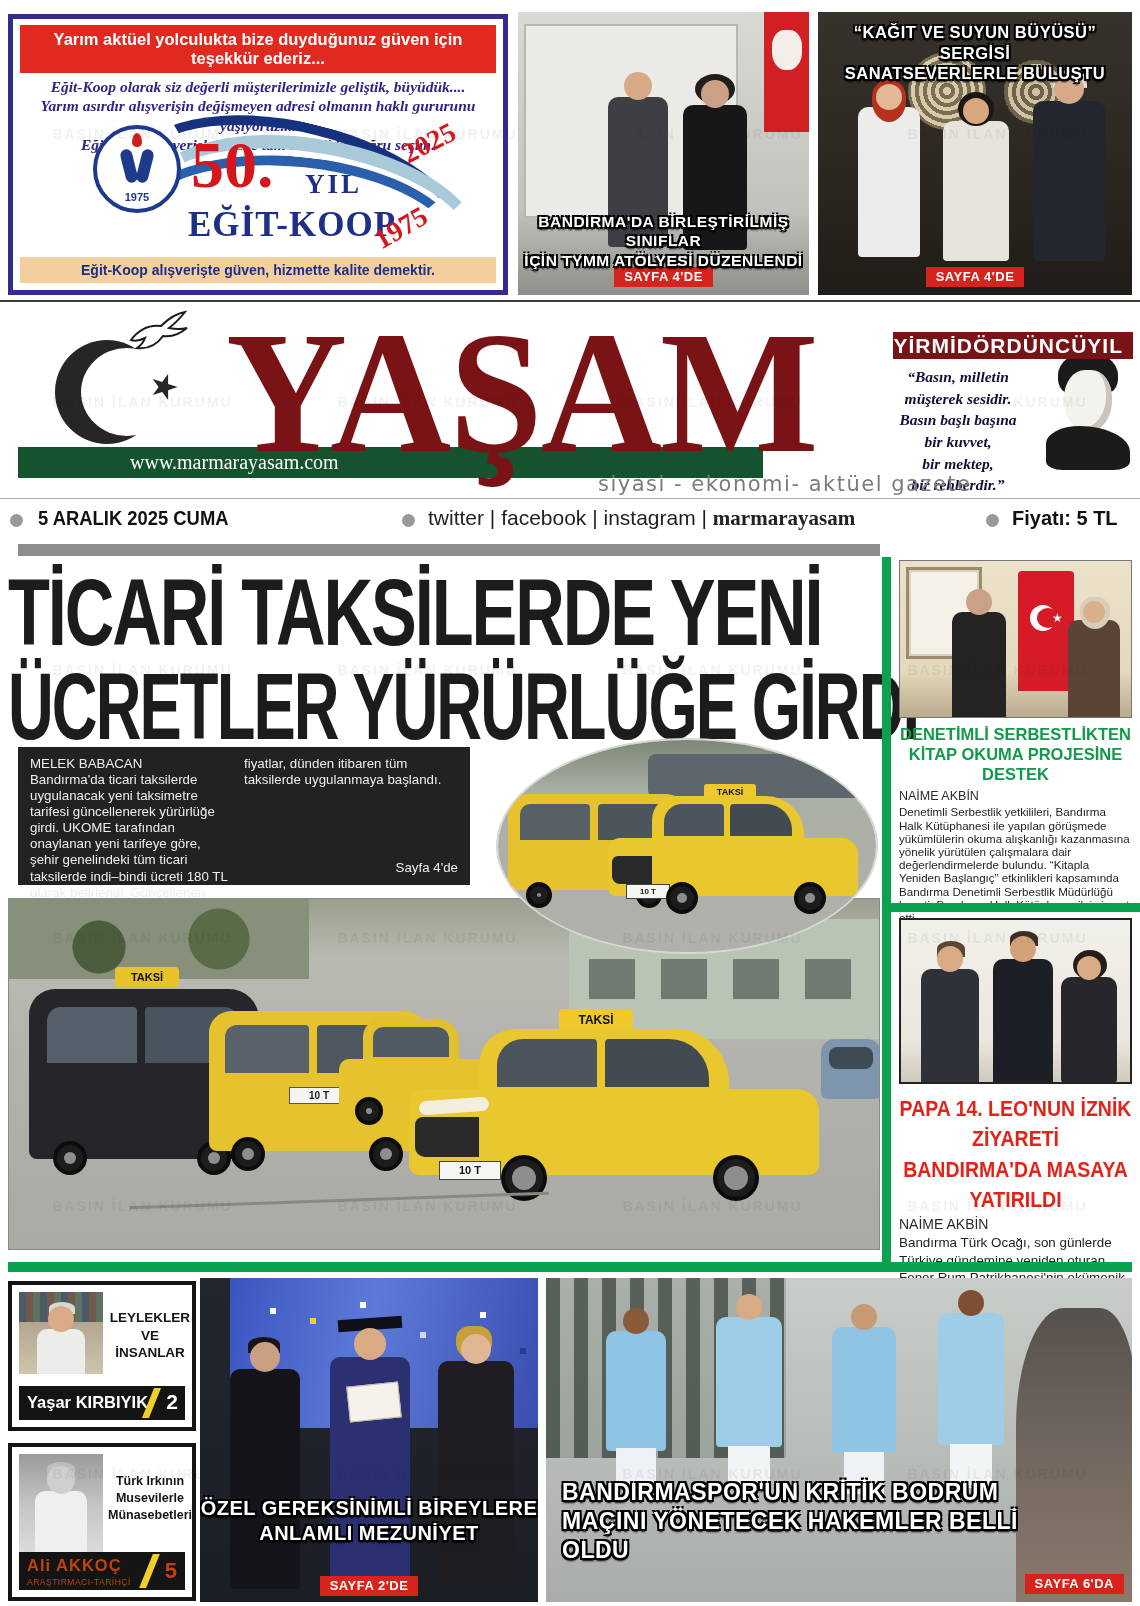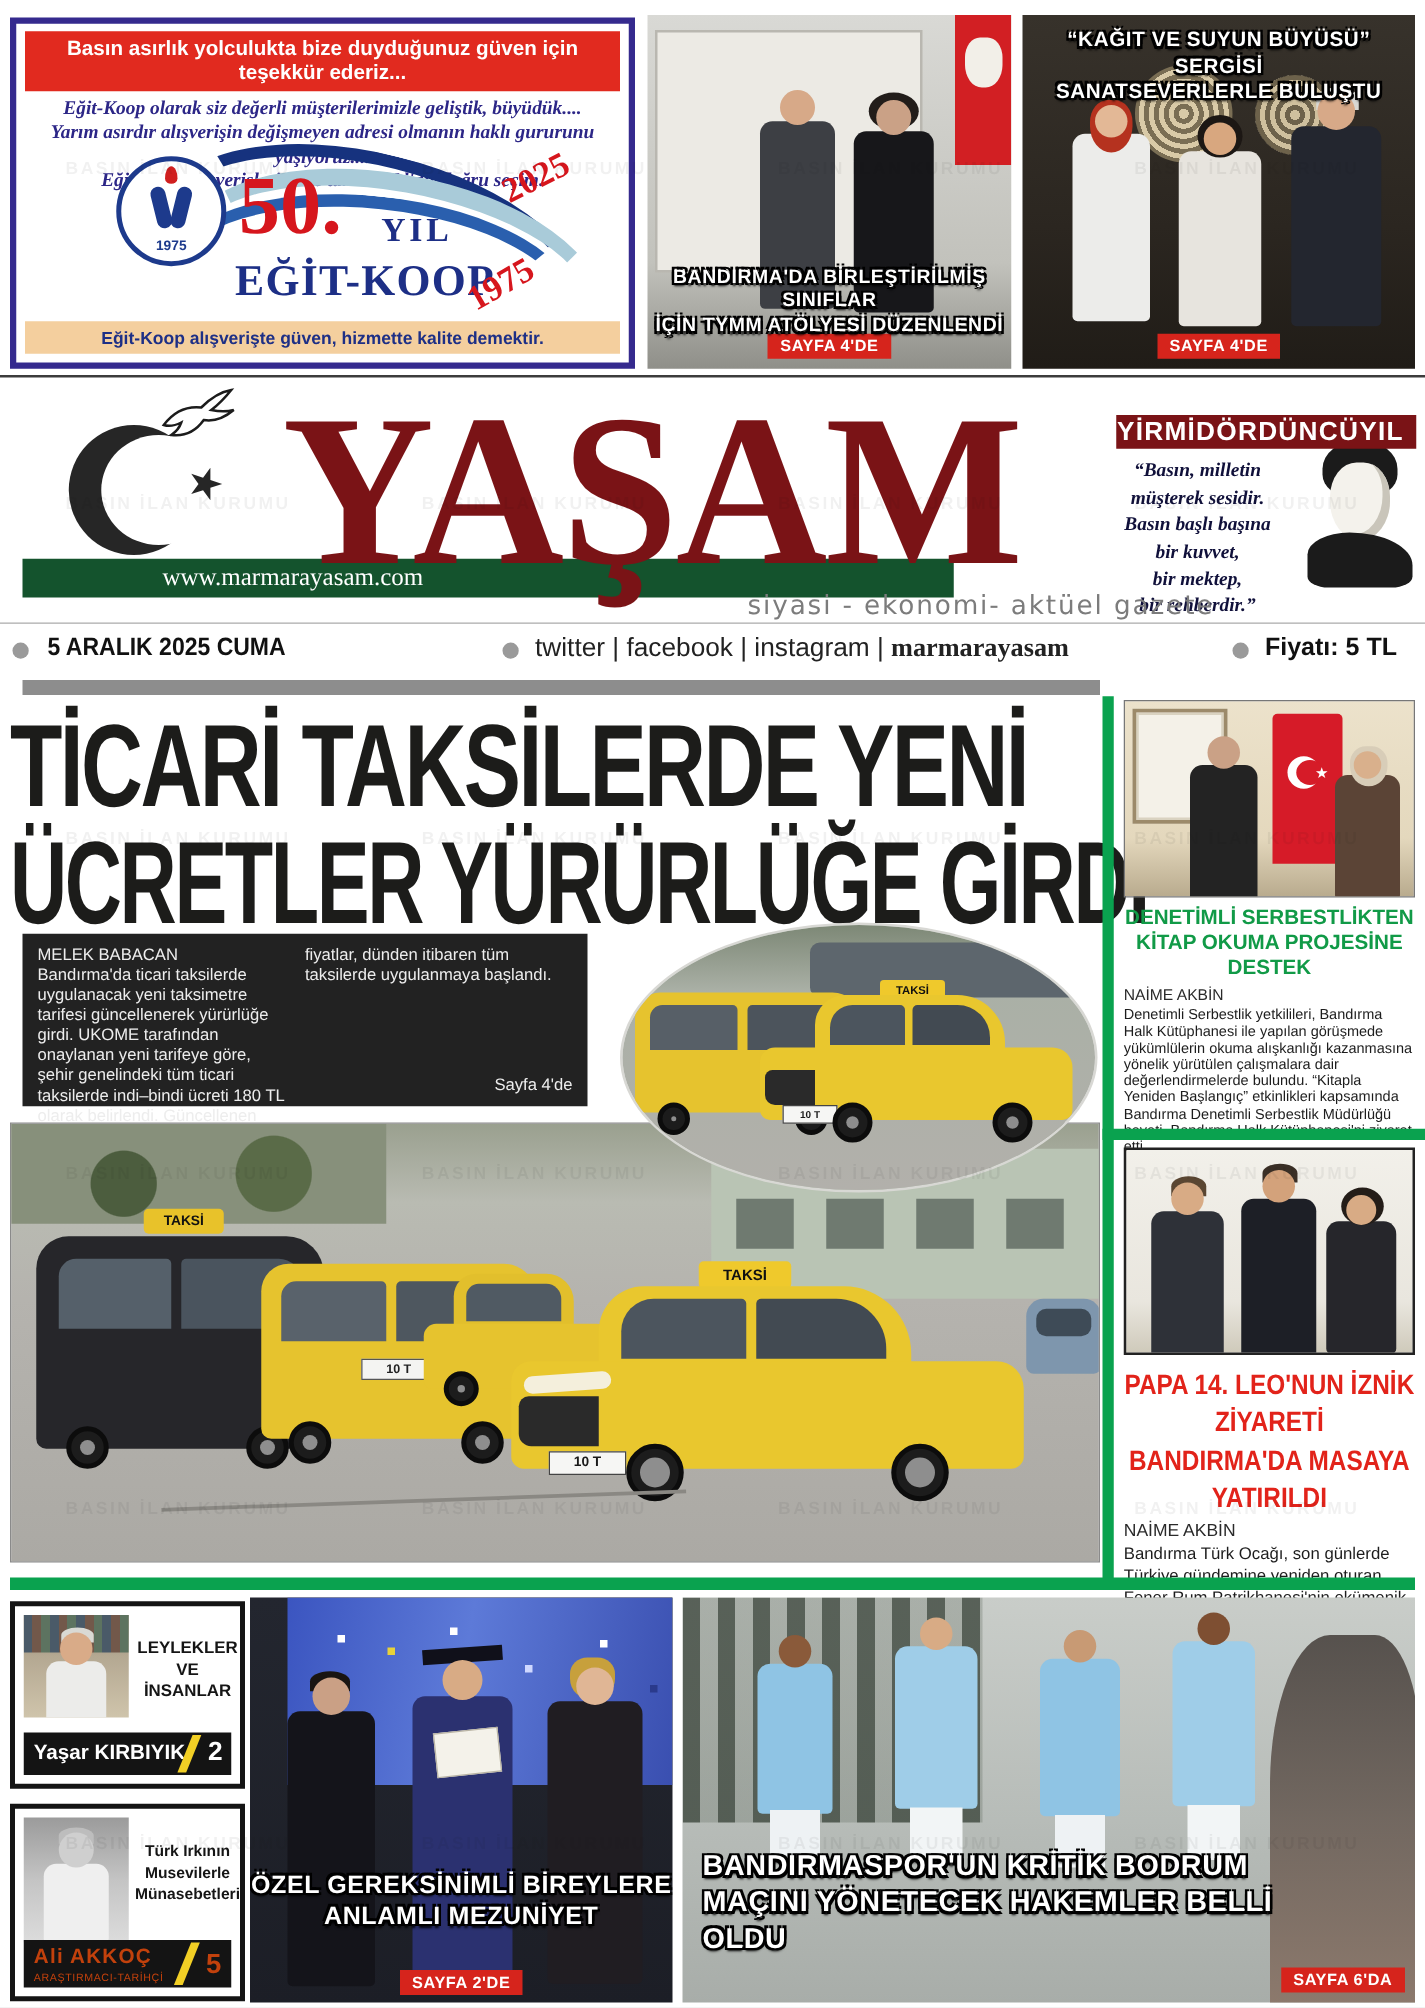--- a/index.html
+++ b/index.html
@@ -54,21 +54,21 @@
       <span class="wm-tile">BASIN İLAN KURUMU</span>
       <span class="wm-tile">BASIN İLAN KURUMU</span>
       <span class="wm-tile">BASIN İLAN KURUMU</span>
       <span class="wm-tile">BASIN İLAN KURUMU</span>
       <span class="wm-tile">BASIN İLAN KURUMU</span>
       <span class="wm-tile">BASIN İLAN KURUMU</span>
       <span class="wm-tile">BASIN İLAN KURUMU</span>
     </div>
 
   <div class="abs" style="left:8px;top:14px;width:500px;height:281px;border:5px solid #352a8e;background:#fff;box-sizing:border-box;">
-    <div style="margin:6px 7px 4px;background:#e12a1f;color:#fff;font-weight:bold;font-size:16.5px;text-align:center;padding:5px 2px;">Basın asırlık yolculukta bize duyduğunuz güven için teşekkür ederiz...</div>
+    <div style="margin:6px 7px 4px;background:#e12a1f;color:#fff;font-weight:bold;font-size:16.5px;text-align:center;padding:5px 2px;">Yarım aktüel yolculukta bize duyduğunuz güven için teşekkür ederiz...</div>
     <div style="font-family:'Liberation Serif',serif;font-style:italic;font-weight:bold;color:#2c2687;font-size:15.5px;text-align:center;line-height:1.25;">Eğit-Koop olarak siz değerli müşterilerimizle geliştik, büyüdük....</div>
     <div style="font-family:'Liberation Serif',serif;font-style:italic;font-weight:bold;color:#2c2687;font-size:15.5px;text-align:center;line-height:1.25;">Yarım asırdır alışverişin değişmeyen adresi olmanın haklı gururunu yaşıyoruz....</div>
     <div style="font-family:'Liberation Serif',serif;font-style:italic;font-weight:bold;color:#2c2687;font-size:15.5px;text-align:center;line-height:1.25;">Eğit-Koop alışverişlerinizde tam 50 Yıl'dır doğru seçim.</div>
 
     <div class="abs" style="left:0;top:98px;width:490px;height:140px;">
       <div class="swoosh" style="left:110px;top:6px;width:330px;height:150px;border-top-color:#16327e;transform:rotate(14deg);"></div>
       <div class="swoosh" style="left:130px;top:22px;width:320px;height:140px;border-top-color:#a9cbd9;border-top-width:14px;transform:rotate(10deg);"></div>
       <div class="swoosh" style="left:120px;top:40px;width:310px;height:130px;border-top-color:#2a5fae;transform:rotate(6deg);"></div>
 
       <div class="abs" style="left:80px;top:8px;width:88px;height:88px;border:4px solid #1d3a8c;border-radius:50%;background:#fff;box-sizing:border-box;">

